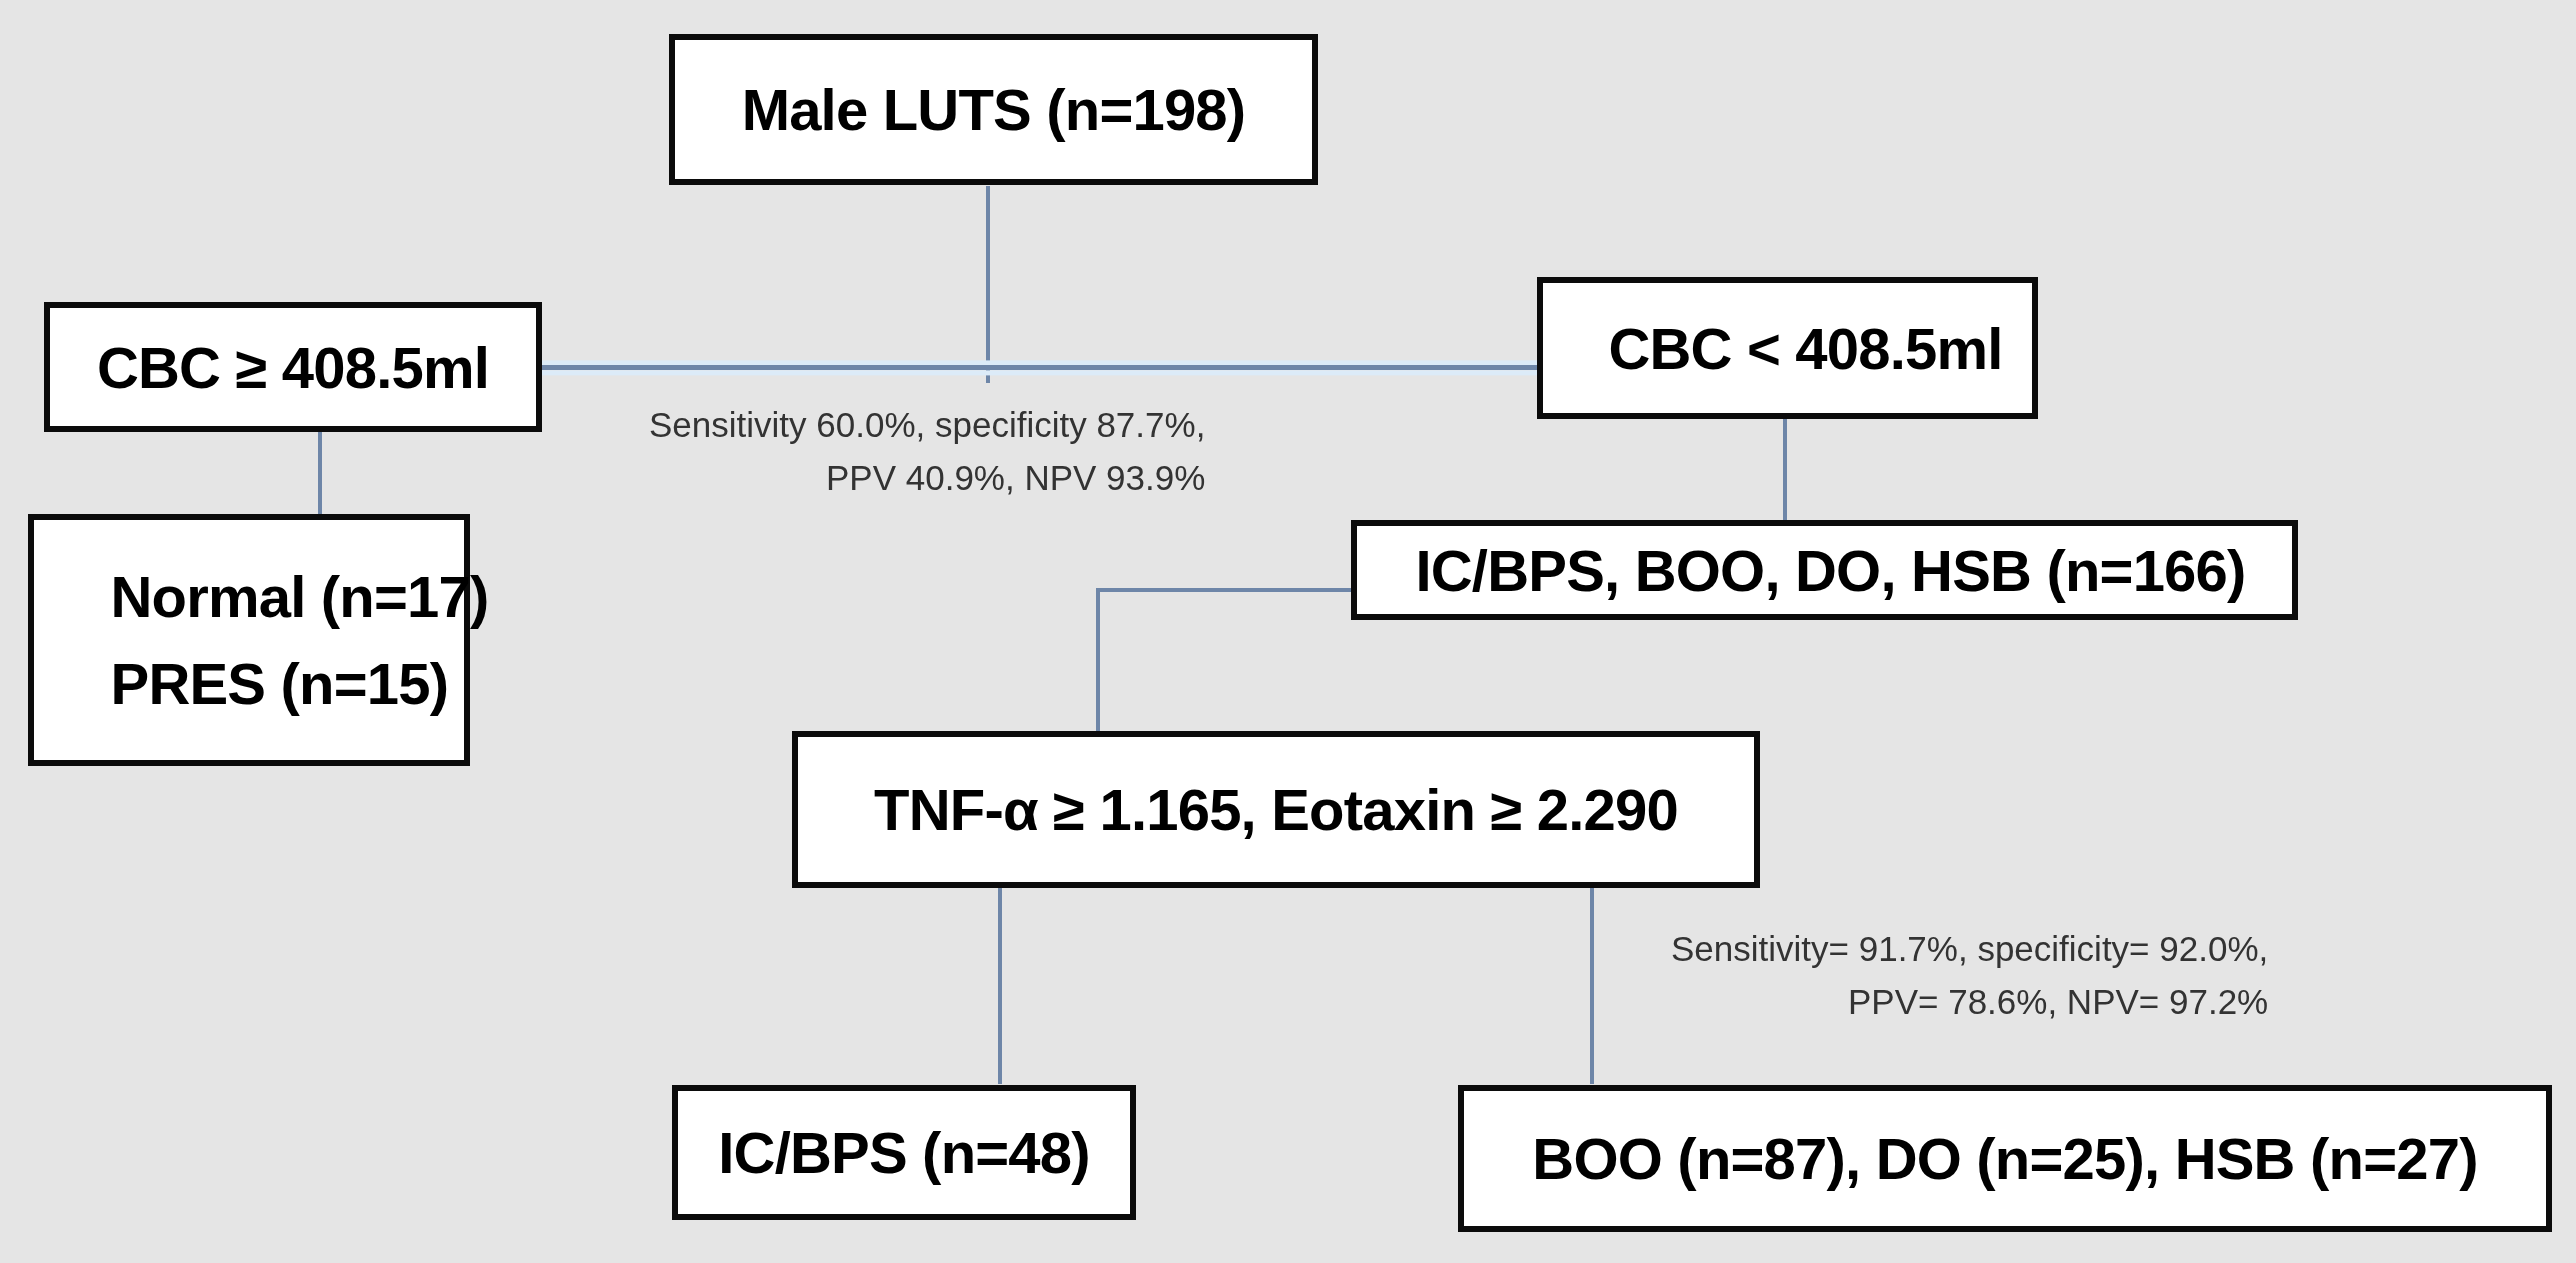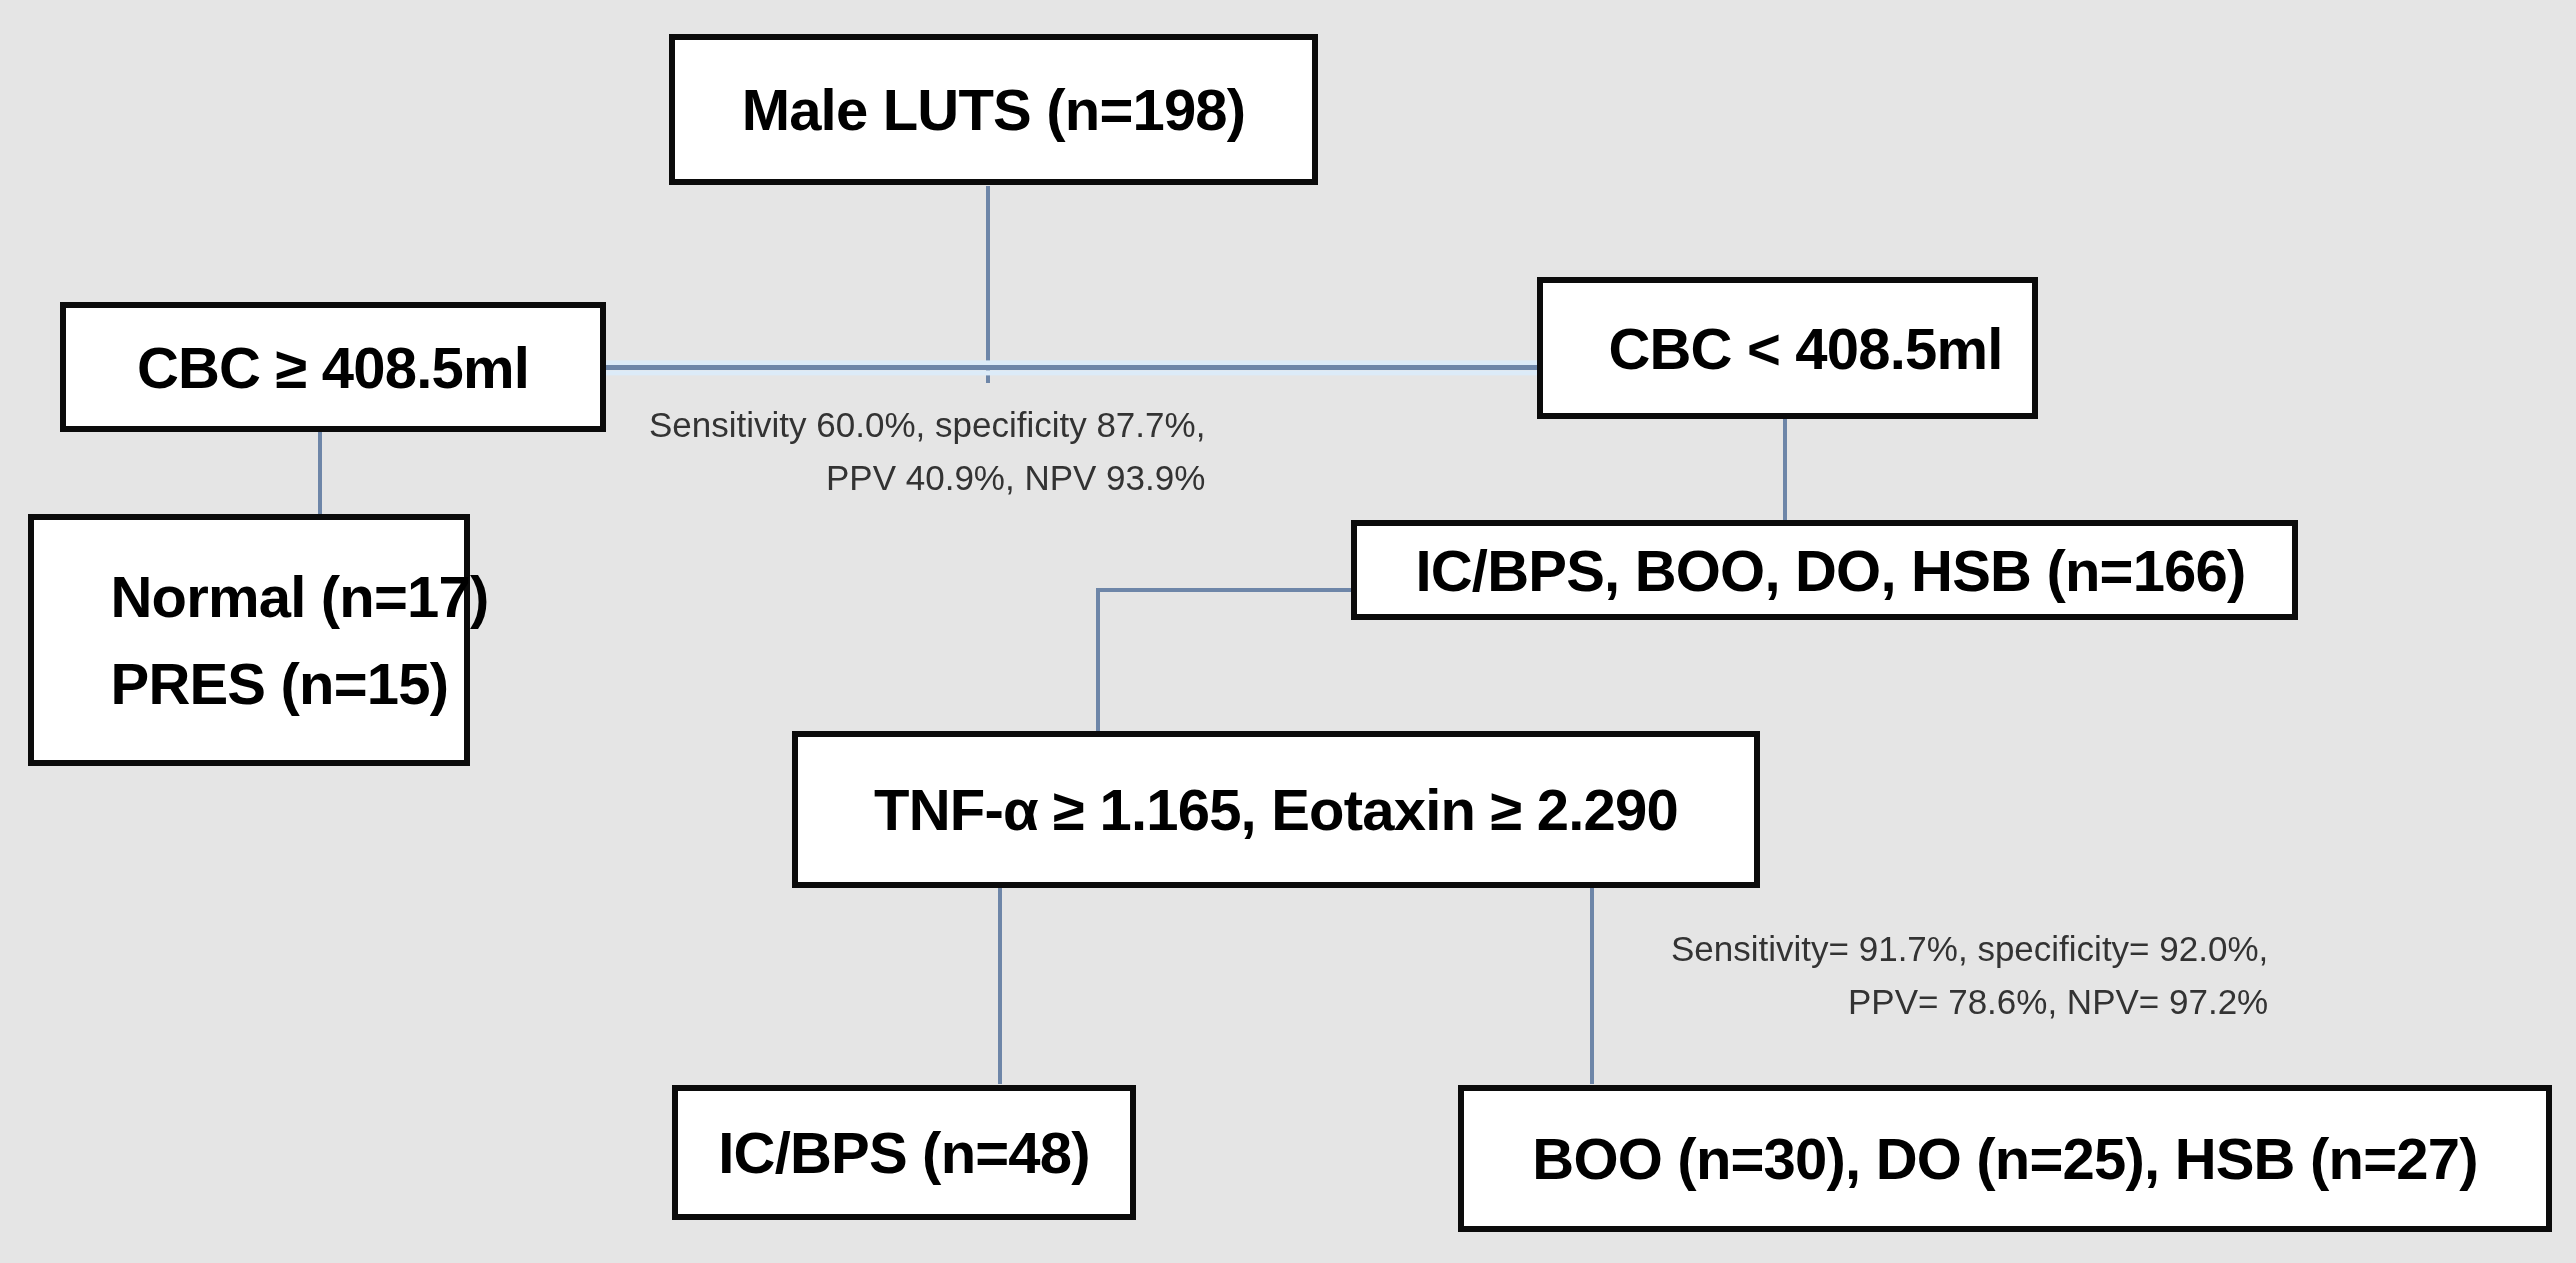--- a/index.html
+++ b/index.html
@@ -24,21 +24,21 @@
     border:6.1px solid var(--border-color);
     box-sizing:border-box;
     display:flex;align-items:center;justify-content:center;
     color:var(--box-text);
     font-weight:bold;
     font-size:58px;
     letter-spacing:-0.8px;
     white-space:nowrap;
   }
   #box-male-luts   {left:669px;  top:34px;   width:649px;  height:151px;}
-  #box-cbc-ge     {left:44px;   top:302px;  width:546px;  height:130px;margin-left:16px;}
+  #box-cbc-ge     {left:44px;   top:302px;  width:498px;  height:130px;}
   #box-cbc-lt     {left:1537px; top:277px;  width:501px;  height:142px;padding-left:36px;}
   #box-normal-pres{left:27.5px;   top:514px;  width:442px;  height:252px;
                    justify-content:flex-start;padding-left:77px;}
   #box-normal-pres .stack{line-height:1.5;}
   #box-ic-bps-166 {left:1351px; top:520px;  width:947px; height:100px;padding-left:12px;}
   #box-tnf        {left:792px; top:731px;  width:968px; height:157px;}
   #box-ic-bps-48  {left:672px;  top:1085px; width:464px;  height:135px;}
   #box-boo-do-hsb {left:1458px; top:1085px; width:1094px; height:147px;}
 
   .conn{position:absolute;background:var(--connector);}
@@ -103,21 +103,21 @@
 
   <div class="box" id="box-tnf">
     <span>TNF-α ≥ 1.165, Eotaxin ≥ 2.290</span>
   </div>
 
   <div class="box" id="box-ic-bps-48">
     <span>IC/BPS (n=48)</span>
   </div>
 
   <div class="box" id="box-boo-do-hsb">
-    <span>BOO (n=30), DO (n=25), HSB (n=27)</span>
+    <span>BOO (n=87), DO (n=25), HSB (n=27)</span>
   </div>
 
   <div class="ann" id="ann-cbc-stats">
     <div>Sensitivity 60.0%, specificity 87.7%,</div>
     <div>PPV 40.9%, NPV 93.9%</div>
   </div>
 
   <div class="ann" id="ann-tnf-stats">
     <div>Sensitivity= 91.7%, specificity= 92.0%,</div>
     <div>PPV= 78.6%, NPV= 97.2%</div>

